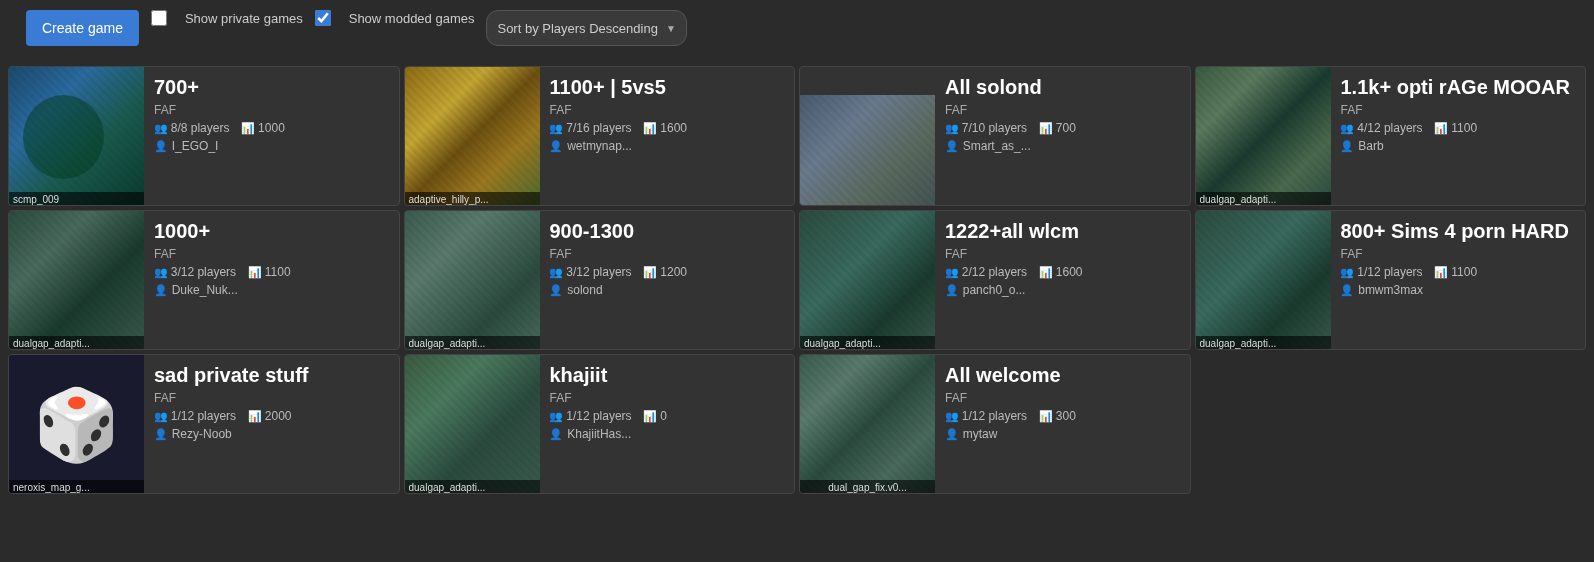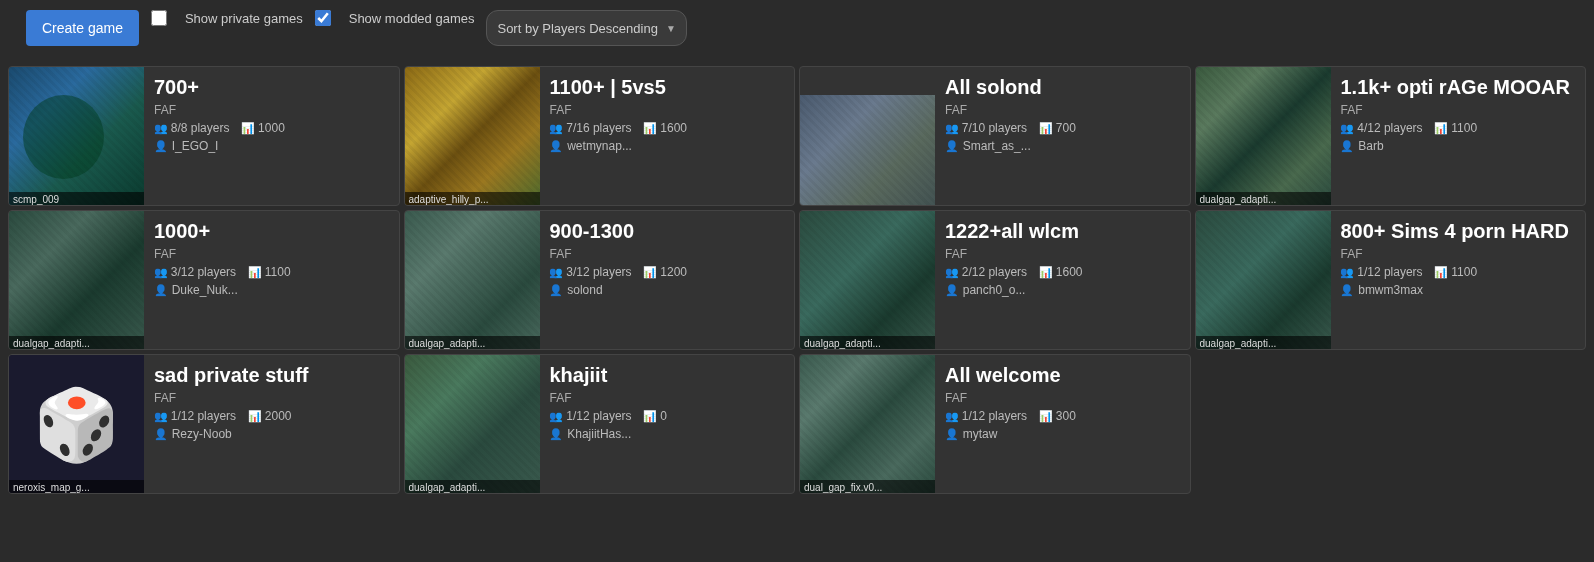--- a/index.html
+++ b/index.html
@@ -466,21 +466,21 @@
             <span>0</span>
           </div>
         </div>
         <div class="game-host">
           <span style="font-size:11px">👤</span>
           <span>KhajiitHas...</span>
         </div>
       </div>
     </div>
     <div class="game-card">
-      <div class="game-thumbnail map-dual_gap_fix" style="position: relative;">
+      <div class="game-thumbnail map-dual_gap_fix" style="position: relative; text-align: center;">
         <div class="terrain-overlay"></div>
         <div class="map-label">dual_gap_fix.v0...</div>
       </div>
       <div class="game-info">
         <div class="game-title">All welcome</div>
         <div class="game-mod">FAF</div>
         <div class="game-stats">
           <div class="stat-item">
             <span class="stat-icon">👥</span>
             <span>1/12 players</span>

